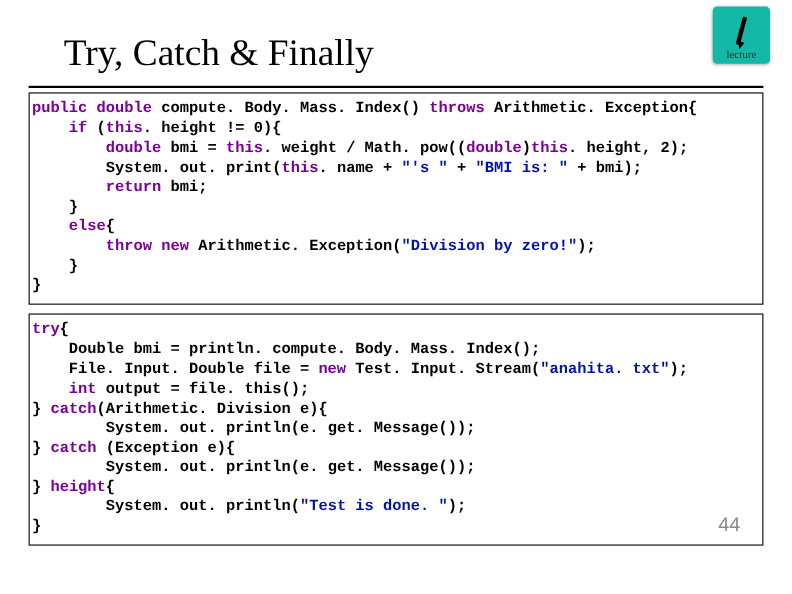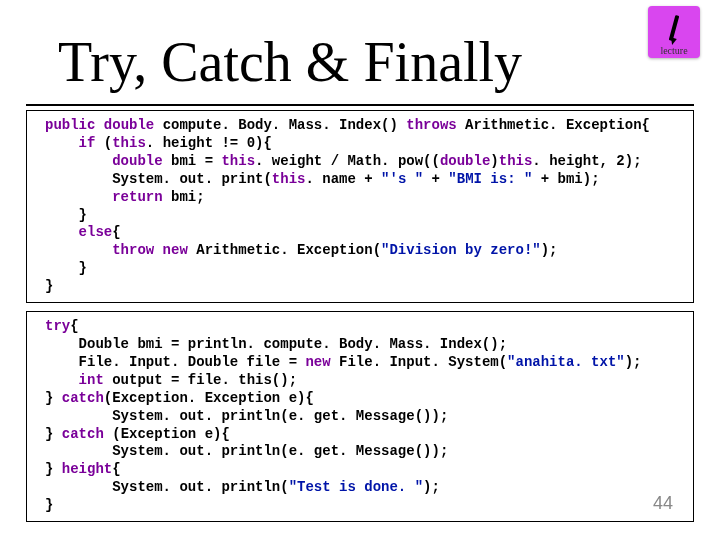--- a/index.html
+++ b/index.html
@@ -11,21 +11,21 @@
     font-family: Arial, sans-serif;
     position: relative;
     overflow: hidden;
   }
   .logo {
     position: absolute;
     top: 6px;
     right: 20px;
     width: 52px;
     height: 52px;
-    background: #d946ef;
+    background: #14b8a6;
     border-radius: 4px;
     box-shadow: 0 1px 3px rgba(0,0,0,0.3);
     display: flex;
     flex-direction: column;
     align-items: center;
     justify-content: flex-end;
     padding-bottom: 2px;
     box-sizing: border-box;
   }
   .logo-pen {
@@ -47,33 +47,33 @@
     left: 22px;
     transform: rotate(15deg);
   }
   .logo-text {
     font-family: cursive;
     font-size: 10px;
     color: #333;
   }
   .title {
     font-family: 'Times New Roman', serif;
-    font-size: 56px;
+    font-size: 34px;
     font-weight: normal;
     margin: 30px 0 10px 58px;
     color: #000;
   }
   .title-underline {
     border-top: 2px solid #000;
     margin: 0 26px 4px 26px;
   }
   .code-box {
     border: 1.5px solid #000;
     margin: 0 26px 8px 26px;
-    padding: 6px 18px;
+    padding: 6px 2px;
     font-family: 'Courier New', monospace;
     font-size: 14px;
     font-weight: bold;
     line-height: 1.28;
     white-space: pre;
     position: relative;
   }
   .kw { color: #7a0099; }
   .str { color: #0014a8; }
   .slide-num {
@@ -106,21 +106,21 @@
 <span class="sp2"></span><span>System. </span><span>out</span><span>. print(</span><span class="kw">this</span><span>. name + </span><span class="str">"'s "</span><span> + </span><span class="str">"BMI is: "</span><span> + bmi);</span>
 <span class="sp2"></span><span class="kw">return</span><span> bmi;</span>
 <span class="sp1"></span><span>}</span>
 <span class="sp1"></span><span class="kw">else</span><span>{</span>
 <span class="sp2"></span><span class="kw">throw new</span><span> Arithmetic. Exception(</span><span class="str">"Division by zero!"</span><span>);</span>
 <span class="sp1"></span><span>}</span>
 <span>}</span></div>
 
 <div class="code-box"><span class="kw">try</span><span>{</span>
 <span class="sp1"></span><span>Double bmi = println. compute. Body. Mass. Index();</span>
-<span class="sp1"></span><span>File. Input. Double file = </span><span class="kw">new</span><span> File. Input. System(</span><span class="str">"anahita. txt"</span><span>);</span>
+<span class="sp1"></span><span>File. Input. Double file = </span><span class="kw">new</span><span> Test. Input. Stream(</span><span class="str">"anahita. txt"</span><span>);</span>
 <span class="sp1"></span><span class="kw">int</span><span> output = file. this();</span>
-<span>} </span><span class="kw">catch</span><span>(Exception. Exception e){</span>
+<span>} </span><span class="kw">catch</span><span>(Arithmetic. Division e){</span>
 <span class="sp2"></span><span>System. </span><span>out</span><span>. println(e. get. Message());</span>
 <span>} </span><span class="kw">catch</span><span> (Exception e){</span>
 <span class="sp2"></span><span>System. </span><span>out</span><span>. println(e. get. Message());</span>
 <span>} </span><span class="kw">height</span><span>{</span>
 <span class="sp2"></span><span>System. </span><span>out</span><span>. println(</span><span class="str">"Test is done. "</span><span>);</span>
 <span>}</span><span class="slide-num">44</span></div>
 
 </body></html>

